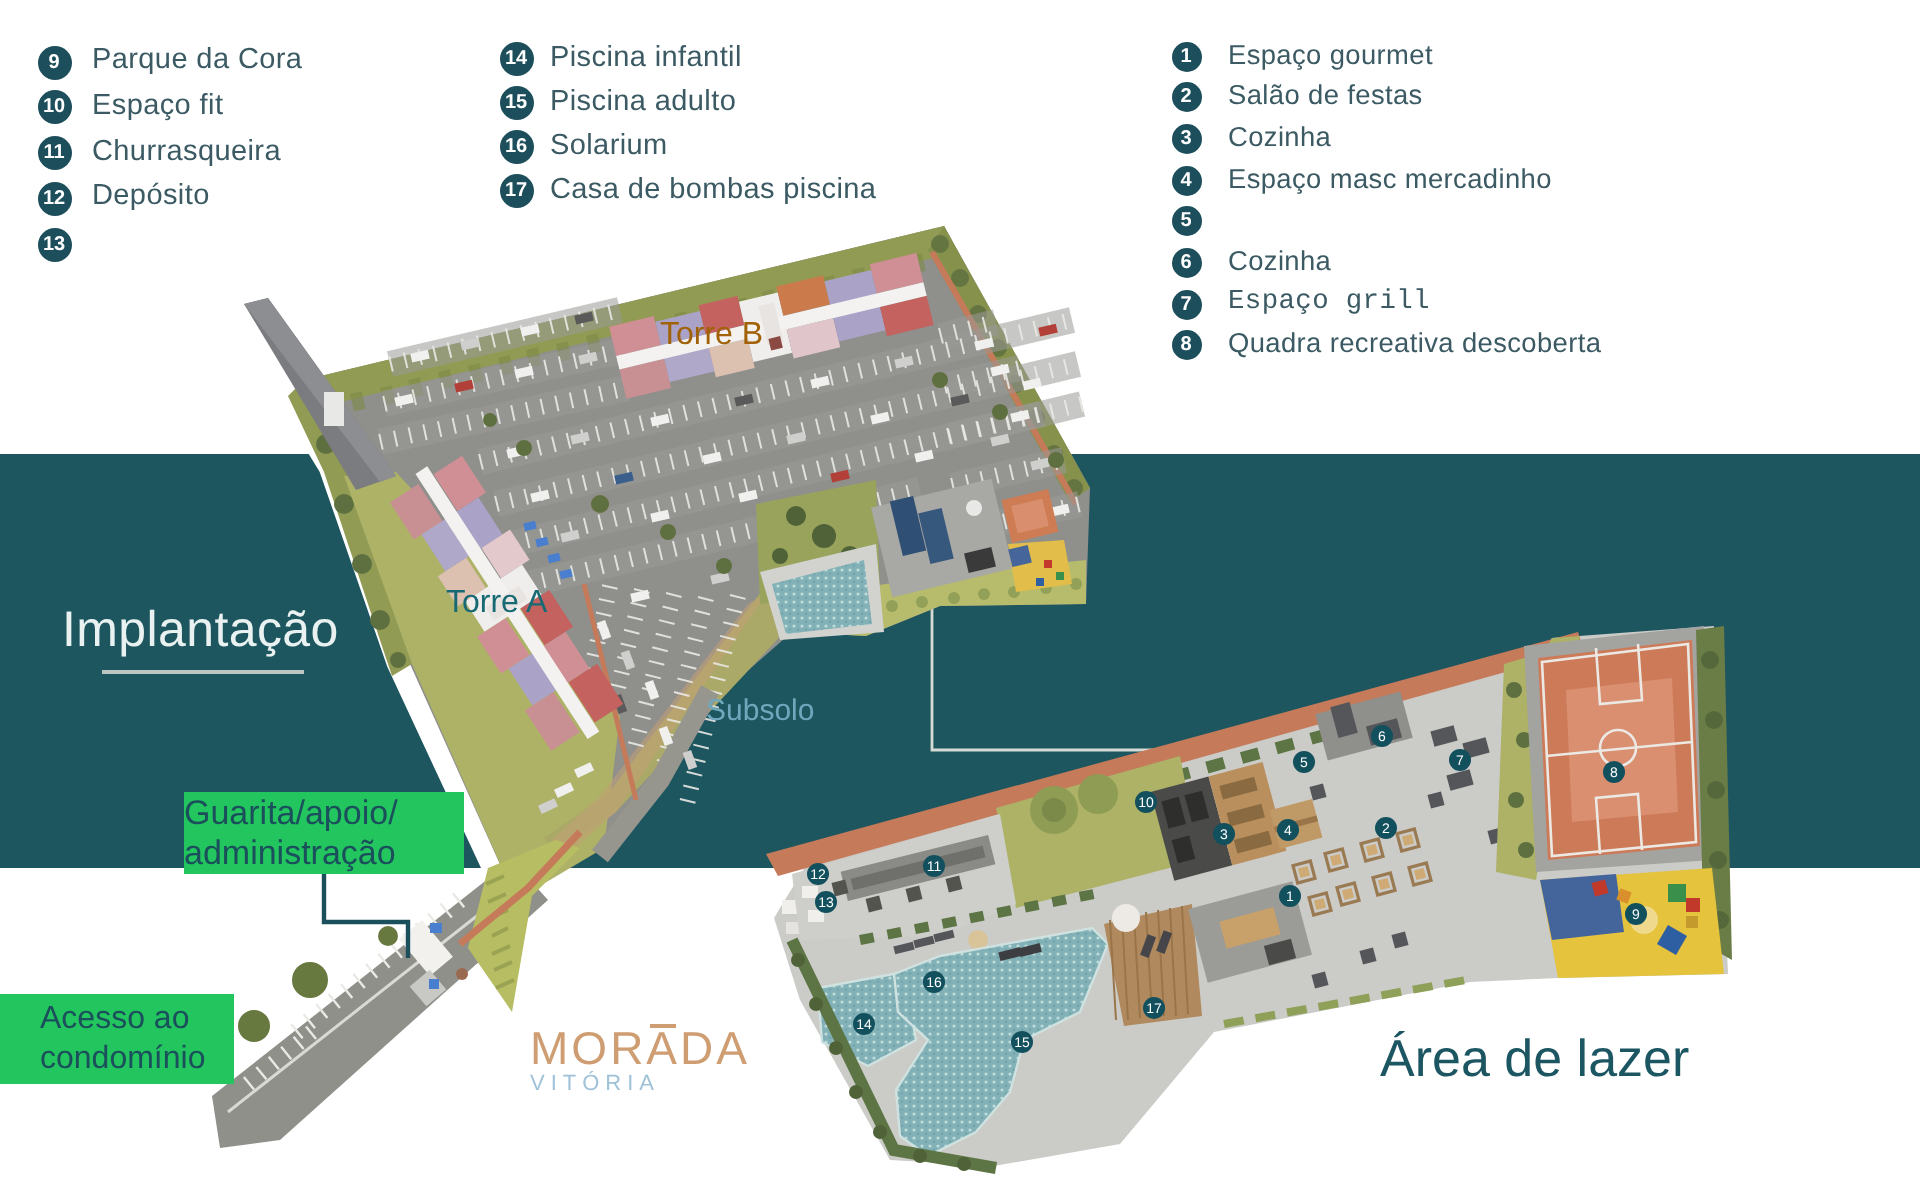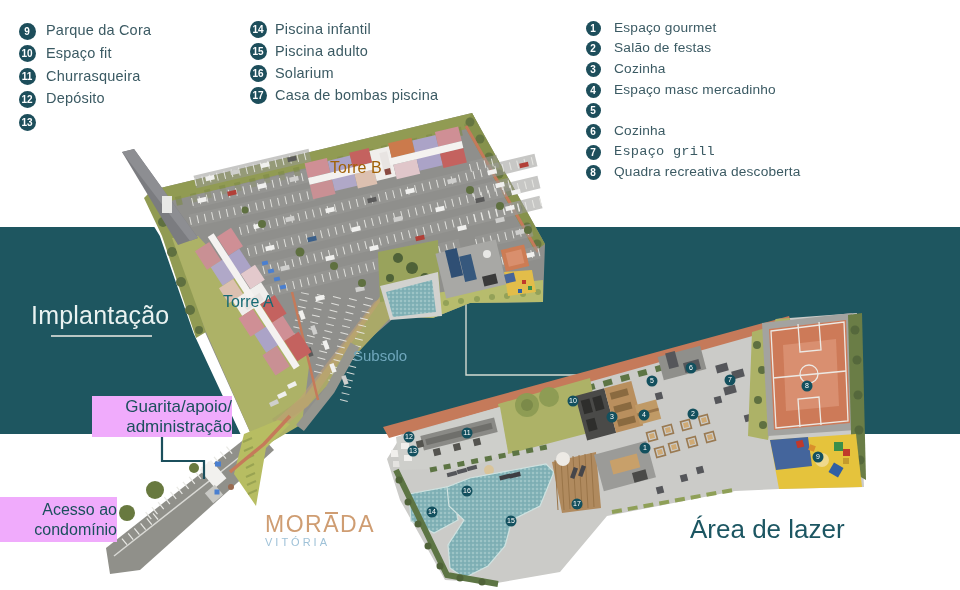--- a/index.html
+++ b/index.html
@@ -3,21 +3,21 @@
 <meta charset="utf-8">
 <title>Implantação</title>
 <style>
 * { margin:0; padding:0; box-sizing:border-box; }
 html,body { width:960px; height:590px; background:#ffffff; overflow:hidden;
   font-family:"Liberation Sans", sans-serif; }
 #stage { position:relative; width:960px; height:590px; background:#ffffff; }
 .lgc { position:absolute; background:#1d4e5b; color:#fff; border-radius:50%;
   text-align:center; font-size:10px; font-weight:bold; }
 .lgt { position:absolute; color:#3b5a63; letter-spacing:0.2px; white-space:nowrap; }
-.box { position:absolute; background:#f0abfc; color:#1b4f5c; text-align:right; }
+.box { position:absolute; background:#22c55e; color:#1b4f5c; text-align:left; }
 </style>
 </head>
 <body>
 <div id="stage">
 
 <div style="position:absolute;left:0;top:227px;width:960px;height:207px;background:#1e5660;"></div>
 
 <svg width="960" height="590" viewBox="0 0 960 590" style="position:absolute;left:0;top:0;">
 
 <path d="M466,298 L466,375 L608,375" stroke="#d5dbd2" stroke-width="1.4" fill="none"></path>
@@ -579,21 +579,21 @@
 <div style="position:absolute;left:51px;top:335px;width:101px;height:2px;background:#b9c6c4;"></div>
 
 <div style="position:absolute;left:330px;top:159px;color:#a16207;font-size:16px;">Torre B</div>
 
 <div style="position:absolute;left:223px;top:293px;color:#176a74;font-size:16px;">Torre A</div>
 
 <div style="position:absolute;left:353px;top:347px;color:#6fa7bc;font-size:15px;">Subsolo</div>
 
 <div class="box" style="left:92px;top:396px;width:140px;height:41px;font-size:17px;line-height:20px;padding-top:1px;">Guarita/apoio/<br>administração</div>
 
-<div class="box" style="left:0px;top:497px;width:117px;height:45px;font-size:16px;line-height:20px;padding-top:3px;">Acesso ao<br>condomínio</div>
+<div class="box" style="left:0px;top:497px;width:117px;height:45px;font-size:16px;line-height:20px;padding-top:3px;padding-left:20px;">Acesso ao<br>condomínio</div>
 
 <div style="position:absolute;left:265px;top:511px;width:110px;text-align:center;color:#cf9d72;font-size:23px;letter-spacing:1.5px;">MORADA</div>
 <div style="position:absolute;left:265px;top:536px;width:110px;color:#9fc2d8;font-size:11px;letter-spacing:3px;">VITÓRIA</div>
 
 <div style="position:absolute;left:325px;top:512px;width:13px;height:2px;background:#cf9d72;"></div>
 
 <div style="position:absolute;left:690px;top:514px;color:#1c5662;font-size:26px;">Área de lazer</div>
 </div>
 
 </body></html>

